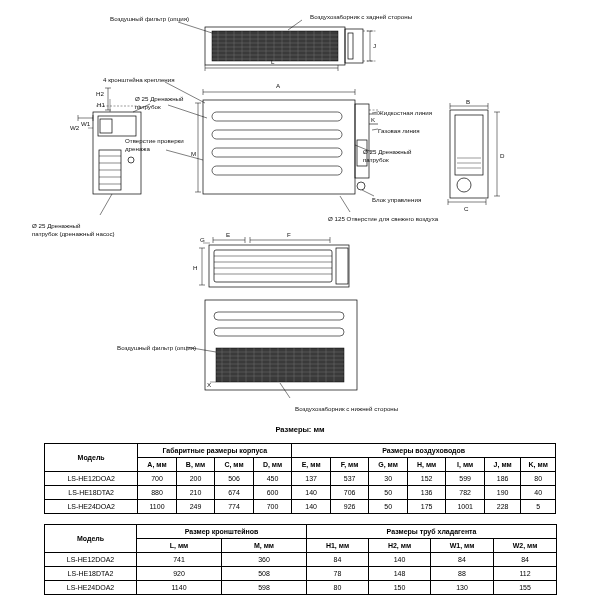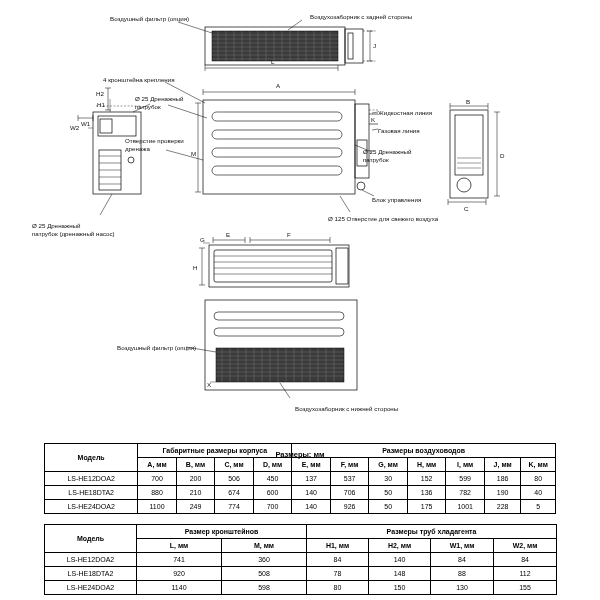--- a/index.html
+++ b/index.html
@@ -299,21 +299,21 @@
   <div class="lbl" style="left:371px; top:116px;">K</div>
   <div class="lbl" style="left:466px; top:98px;">B</div>
   <div class="lbl" style="left:500px; top:152px;">D</div>
   <div class="lbl" style="left:464px; top:205px;">C</div>
   <div class="lbl" style="left:200px; top:236px;">G</div>
   <div class="lbl" style="left:226px; top:231px;">E</div>
   <div class="lbl" style="left:287px; top:231px;">F</div>
   <div class="lbl" style="left:193px; top:264px;">H</div>
   <div class="lbl" style="left:207px; top:381px;">X</div>
 
-  <div class="tbl-title" style="top:450px;text-align:center;">Размеры: мм</div>
+  <div class="tbl-title" style="top:425px;text-align:center;">Размеры: мм</div>
 
   <div class="tbl-wrap" style="top:443px;">
     <table class="dims">
       <colgroup>
         <col style="width:92px">
           <col style="width:38px">
           <col style="width:38px">
           <col style="width:38px">
           <col style="width:38px">
         <col style="width:38px">

